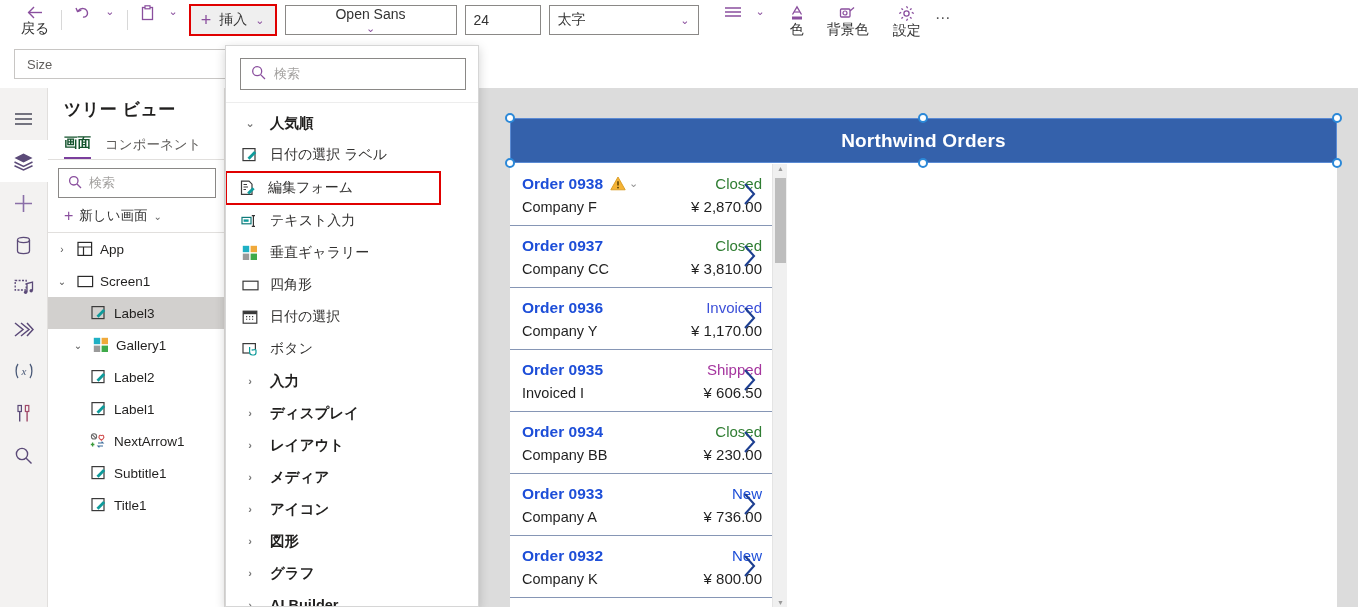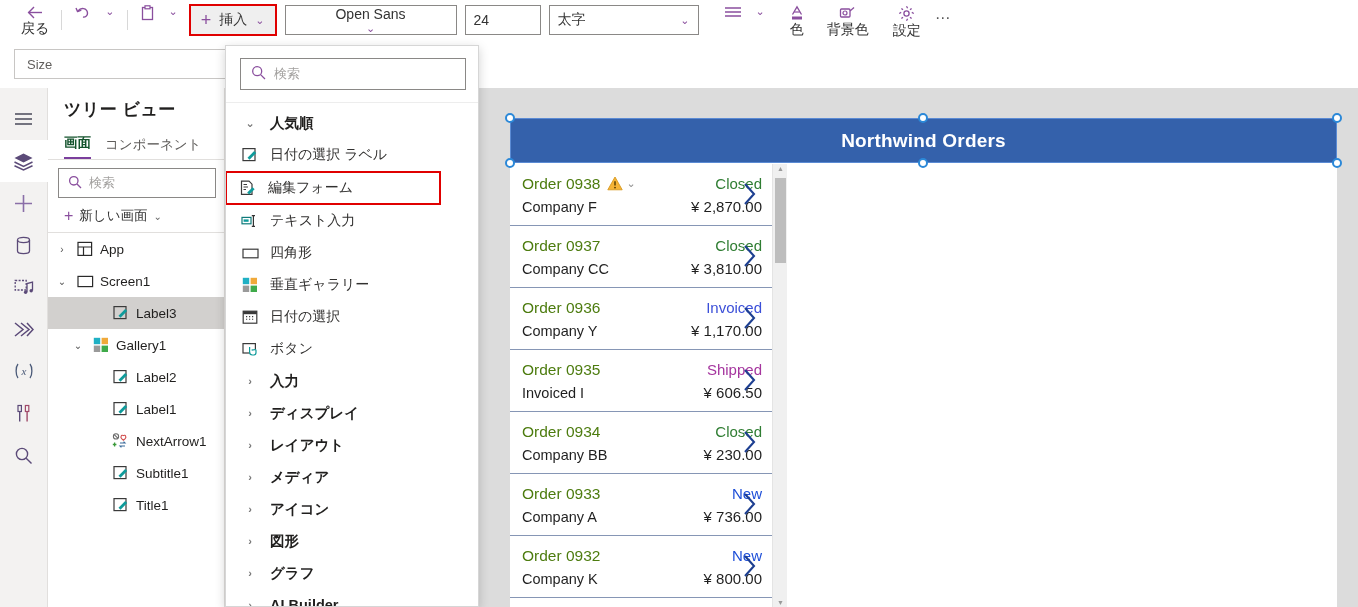--- a/index.html
+++ b/index.html
@@ -102,21 +102,21 @@
     color: #201f1e; cursor: default; gap: 6px;
   }
   .tree-row.selected { background: #d2d0ce; }
   .tree-row .tw {
     width: 16px; text-align: center; color: #555; font-size: 10px; flex: none;
   }
   .tree-row .ti { width: 18px; display: flex; justify-content: center; flex: none; }
   .tree-row .tl { font-size: 13.5px; }
   .ind0 { padding-left: 6px; }
   .ind1 { padding-left: 22px; }
-  .ind2 { padding-left: 42px; }
+  .ind2 { padding-left: 20px; }
 
   
   .menu {
     position: absolute; top: 45px; left: 225px; width: 254px; height: 562px;
     background: #ffffff; border: 1px solid #d6d6d6;
     box-shadow: 0 3px 10px rgba(0,0,0,.18); z-index: 60; overflow: hidden;
   }
   .menu-search-wrap { padding: 12px 12px 12px 14px; border-bottom: 1px solid #ededed; }
   .menu-search {
     height: 32px; border: 1px solid #8a8886; background: #fff;
@@ -163,21 +163,21 @@
   .gallery {
     position: absolute; top: 46px; left: 0; width: 262px; height: 443px;
     background: #ffffff; overflow: hidden;
   }
   .grow {
     position: relative; height: 62px; border-bottom: 1px solid #8696b5;
     padding: 8px 10px 0 12px;
   }
   .grow .l1 { display: flex; align-items: center; height: 23px; }
   .grow .l2 { display: flex; align-items: center; height: 23px; }
-  .ordnum { font-size: 15.5px; font-weight: normal; color: #4d7c0f; }
+  .ordnum { font-size: 15.5px; font-weight: bold; color: #1d4ed8; }
   .company { font-size: 14.5px; color: #1f1f1f; }
   .spacer { flex: 1; }
   .status { font-size: 15px; }
   .st-closed { color: #2f7d32; }
   .st-invoiced { color: #3b4fd8; }
   .st-shipped { color: #a5359e; }
   .st-new { color: #1d4ed8; }
   .amount { font-size: 15px; color: #1f1f1f; }
   .warn { margin-left: 7px; display: inline-flex; align-items: center; }
   .warnchev { color: #909090; font-size: 11px; margin-left: 3px; }
@@ -686,36 +686,36 @@
             <svg width="18" height="14" viewBox="0 0 18 14">
               <rect x="1" y="3.4" width="9" height="6.4" stroke="#0f7a7a" stroke-width="1.2" fill="none"></rect>
               <rect x="2.6" y="5.4" width="5" height="2.4" fill="#0f9b9b"></rect>
               <path d="M12.4 1.6 V12.4 M10.8 1.6 H14 M10.8 12.4 H14" stroke="#333" stroke-width="1.2"></path>
             </svg>
           </span>
           <span>テキスト入力</span>
         </div>
         <div class="menu-item">
           <span class="mi">
-            <svg width="17" height="13" viewBox="0 0 17 13">
-              <rect x="1" y="2.2" width="15" height="8.6" stroke="#3a3a3a" stroke-width="1.2" fill="none"></rect>
-            </svg>
-          </span>
-          <span>四角形</span>
-        </div>
-        <div class="menu-item">
-          <span class="mi">
             <svg width="16" height="16" viewBox="0 0 16 16">
               <rect x="0.8" y="0.8" width="6.4" height="6.4" fill="#1fb0c4"></rect>
               <rect x="8.6" y="0.8" width="6.4" height="6.4" fill="#f0a93a"></rect>
               <rect x="0.8" y="8.6" width="6.4" height="6.4" fill="#9a9a9a"></rect>
               <rect x="8.6" y="8.6" width="6.4" height="6.4" fill="#3faa4a"></rect>
             </svg>
           </span>
           <span>垂直ギャラリー</span>
+        </div>
+        <div class="menu-item">
+          <span class="mi">
+            <svg width="17" height="13" viewBox="0 0 17 13">
+              <rect x="1" y="2.2" width="15" height="8.6" stroke="#3a3a3a" stroke-width="1.2" fill="none"></rect>
+            </svg>
+          </span>
+          <span>四角形</span>
         </div>
         <div class="menu-item">
           <span class="mi">
             <svg width="16" height="16" viewBox="0 0 16 16">
               <rect x="1.2" y="2.2" width="13.6" height="12" stroke="#3a3a3a" stroke-width="1.2" fill="none"></rect>
               <rect x="1.2" y="2.2" width="13.6" height="3" fill="#3a3a3a"></rect>
               <path d="M4 7.6 H5.2 M7 7.6 H8.2 M10 7.6 H11.2 M4 10.2 H5.2 M7 10.2 H8.2 M10 10.2 H11.2" stroke="#3a3a3a" stroke-width="1.1"></path>
             </svg>
           </span>
           <span>日付の選択</span>

